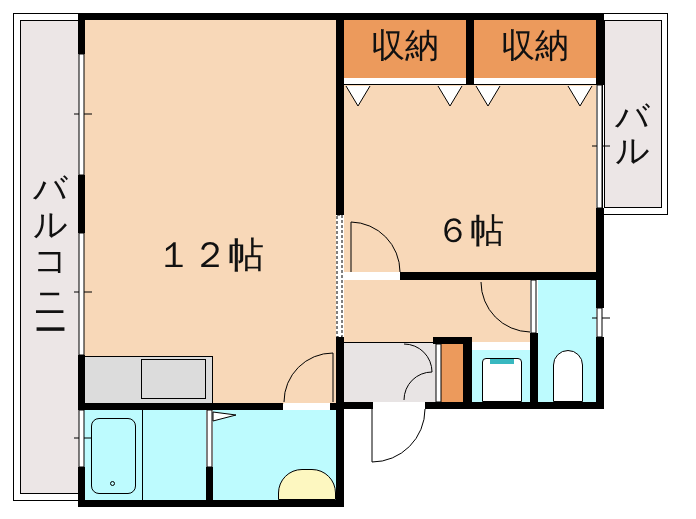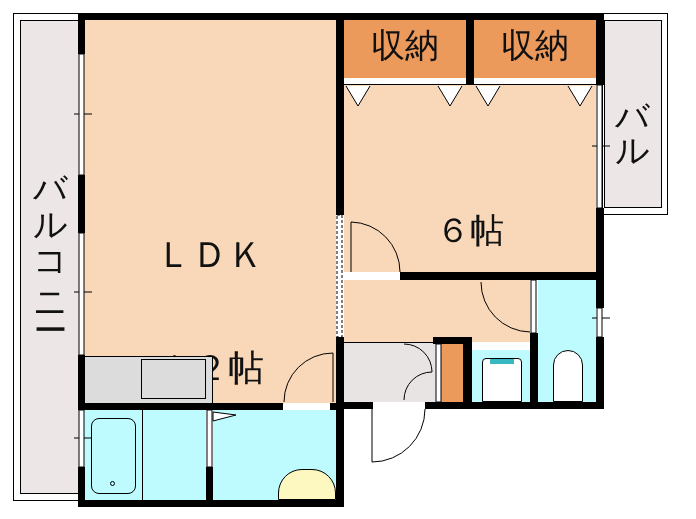--- a/index.html
+++ b/index.html
@@ -17,21 +17,20 @@
   <div class="abs" style="left:13px;top:13px;width:68px;height:488px;border:1px solid #000;background:#fff;"></div>
   <div class="abs" style="left:20px;top:20px;width:60px;height:474px;border:1px solid #000;background:#ece6e6;"></div>
   <div class="room-label" style="left:28px;top:150px;width:40px;font-size:34px;writing-mode:vertical-rl;letter-spacing:2px;">バルコニー</div>
 
   <div class="abs" style="left:602px;top:13px;width:66px;height:202px;border:1px solid #000;background:#fff;"></div>
   <div class="abs" style="left:604px;top:20px;width:58px;height:188px;border:1px solid #000;background:#ece6e6;"></div>
   <div class="room-label" style="left:610px;top:78px;width:40px;font-size:34px;writing-mode:vertical-rl;">バル</div>
 
   <div class="abs" style="left:84px;top:20px;width:252px;height:384px;background:#f8d8b8;"></div>
   <div class="room-label" style="left:130px;top:160px;width:160px;font-size:36px;">
-    <div>ＬＤＫ</div>
     <div>１２帖</div>
   </div>
 
   <div class="abs" style="left:84px;top:356px;width:129px;height:48px;background:#dcdcdc;border:1px solid #000;border-left:none;"></div>
   <div class="abs" style="left:141px;top:359px;width:65px;height:40px;background:#dcdcdc;border:1px solid #000;"></div>
 
   <div class="abs" style="left:344px;top:20px;width:122px;height:58px;background:#ec9a5c;"></div>
   <div class="room-label" style="left:344px;top:28px;width:122px;font-size:34px;">収納</div>
   <div class="abs" style="left:474px;top:20px;width:122px;height:58px;background:#ec9a5c;"></div>
   <div class="room-label" style="left:474px;top:28px;width:122px;font-size:34px;">収納</div>

